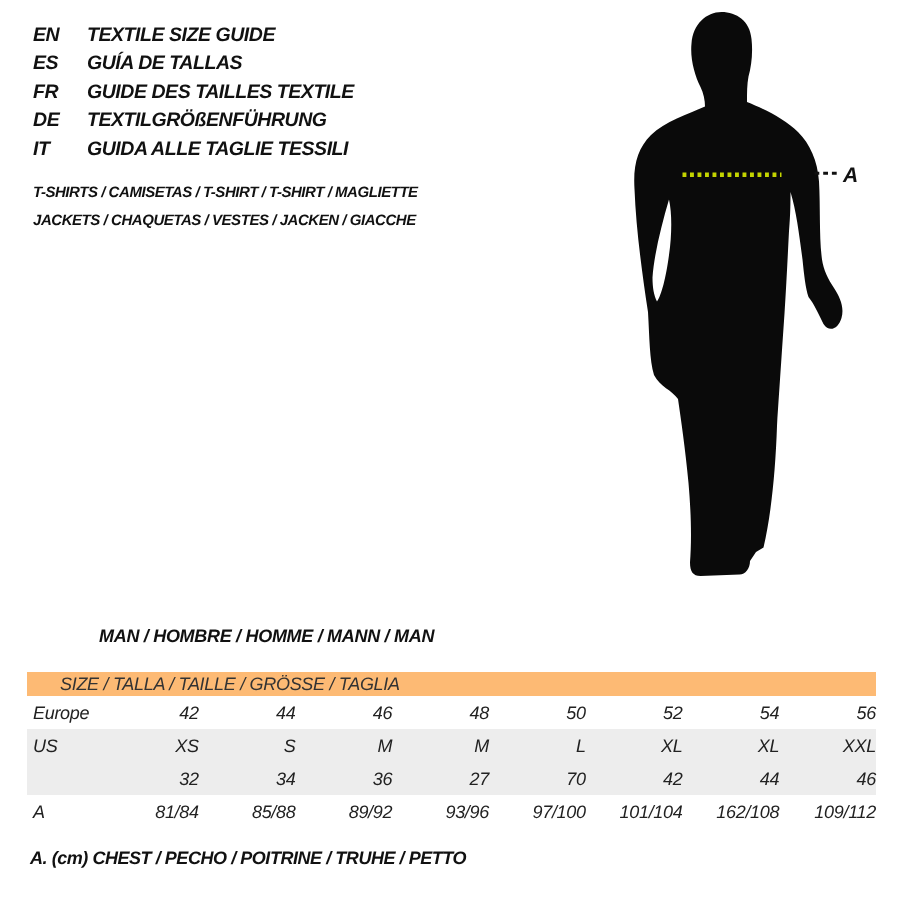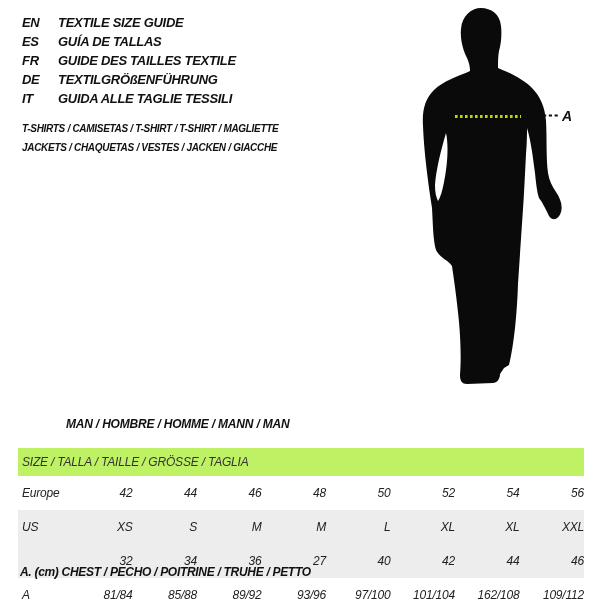--- a/index.html
+++ b/index.html
@@ -16,24 +16,24 @@
   .categories{position:absolute;left:22px;top:119px;
     font-size:10px;font-weight:bold;letter-spacing:-0.3px;line-height:19px;white-space:nowrap;}
   
   .figure-svg{position:absolute;left:0;top:0;width:600px;height:600px;}
   
   .section-title{position:absolute;left:22px;top:417px;
     font-size:12px;font-weight:bold;letter-spacing:-0.2px;white-space:nowrap;margin-left:44px;}
   
   .size-table{position:absolute;left:18px;top:448px;width:566px;
     font-size:12px;letter-spacing:-0.2px;color:#222222;}
-  .size-table-header{height:28px;background:#bef264;color:#333333;
-    display:flex;align-items:center;padding-left:4px;font-size:12px;}
+  .size-table-header{height:16px;background:#fdba74;color:#333333;
+    display:flex;align-items:center;padding-left:22px;font-size:12px;}
   .size-row{display:grid;grid-template-columns:50px repeat(8,1fr);
-    height:34px;align-items:center;}
+    height:22px;align-items:center;}
   .size-row.shaded{background:#ededed;}
   .size-row .rlabel{text-align:left;padding-left:4px;}
   .size-row .val{text-align:right;}
   
   .footnote{position:absolute;left:20px;top:551px;
     font-size:12px;font-weight:bold;letter-spacing:-0.3px;white-space:nowrap;margin-top:14px;}
 </style>
 </head>
 <body>
 
@@ -136,21 +136,21 @@
           <span class="val">XL</span>
           <span class="val">XL</span>
           <span class="val">XXL</span>
         </div>
         <div class="size-row shaded">
           <span class="rlabel"></span>
           <span class="val">32</span>
           <span class="val">34</span>
           <span class="val">36</span>
           <span class="val">27</span>
-          <span class="val">40</span>
+          <span class="val">70</span>
           <span class="val">42</span>
           <span class="val">44</span>
           <span class="val">46</span>
         </div>
         <div class="size-row">
           <span class="rlabel">A</span>
           <span class="val">81/84</span>
           <span class="val">85/88</span>
           <span class="val">89/92</span>
           <span class="val">93/96</span>

